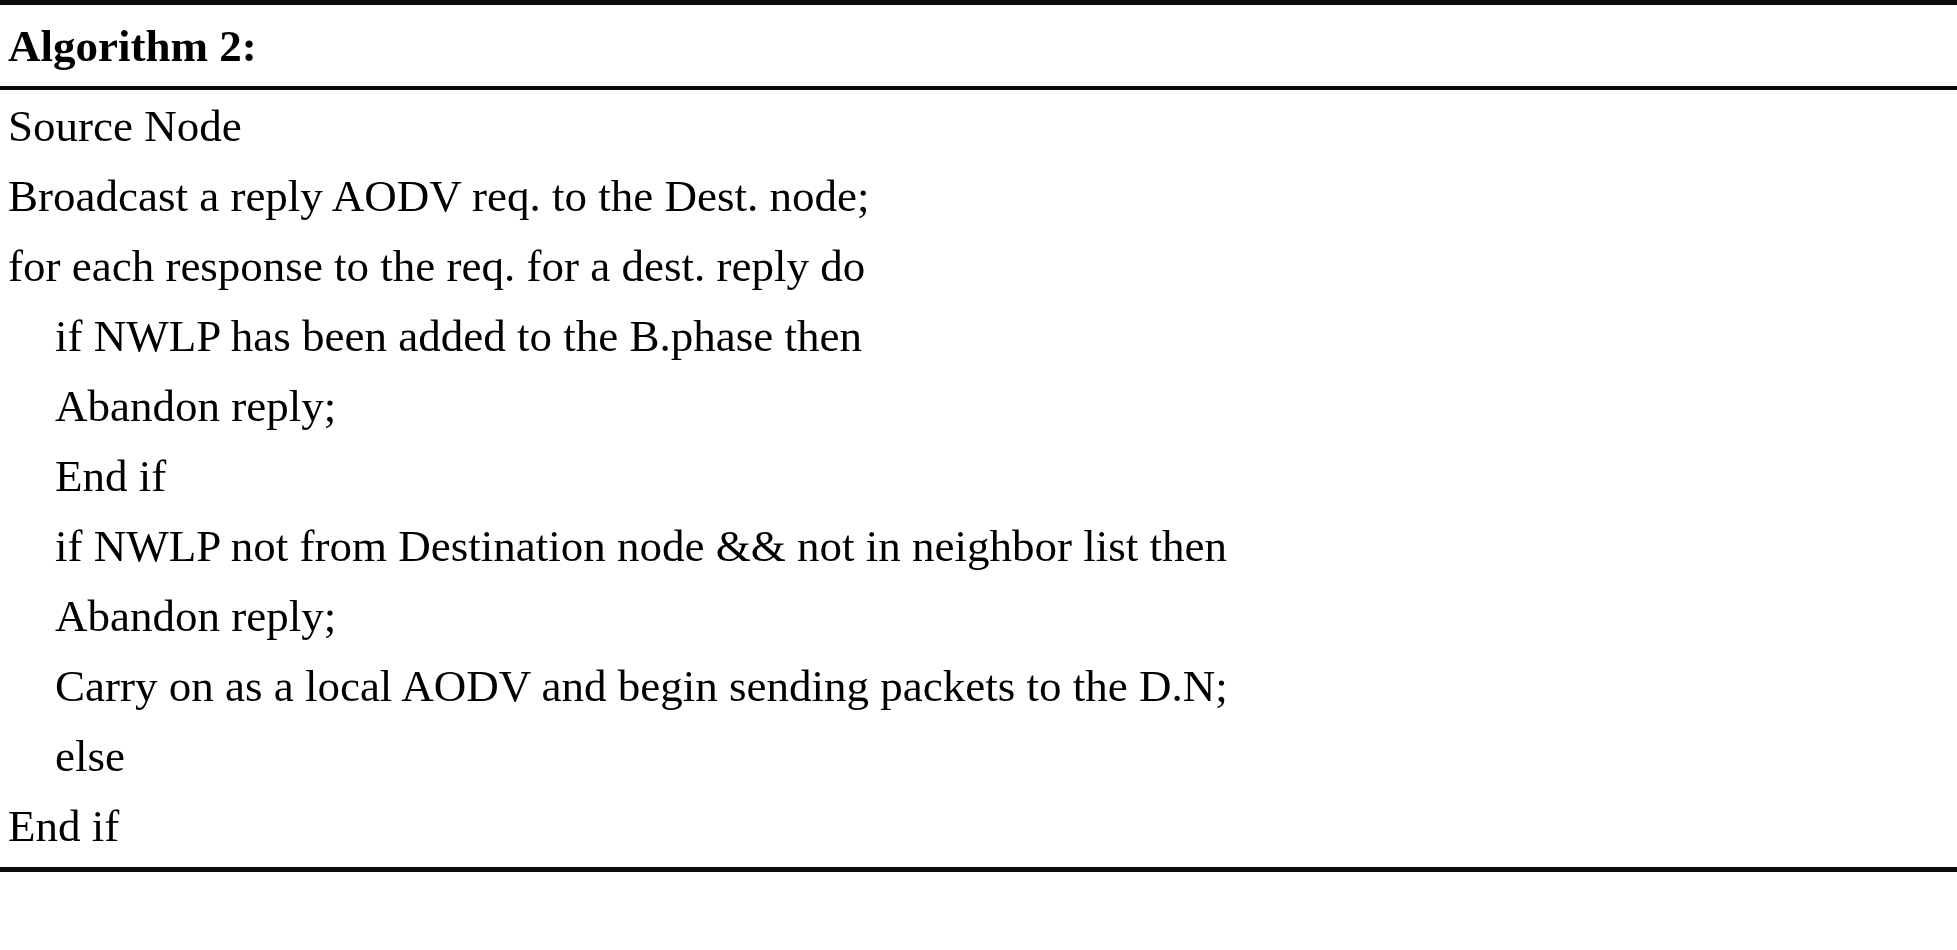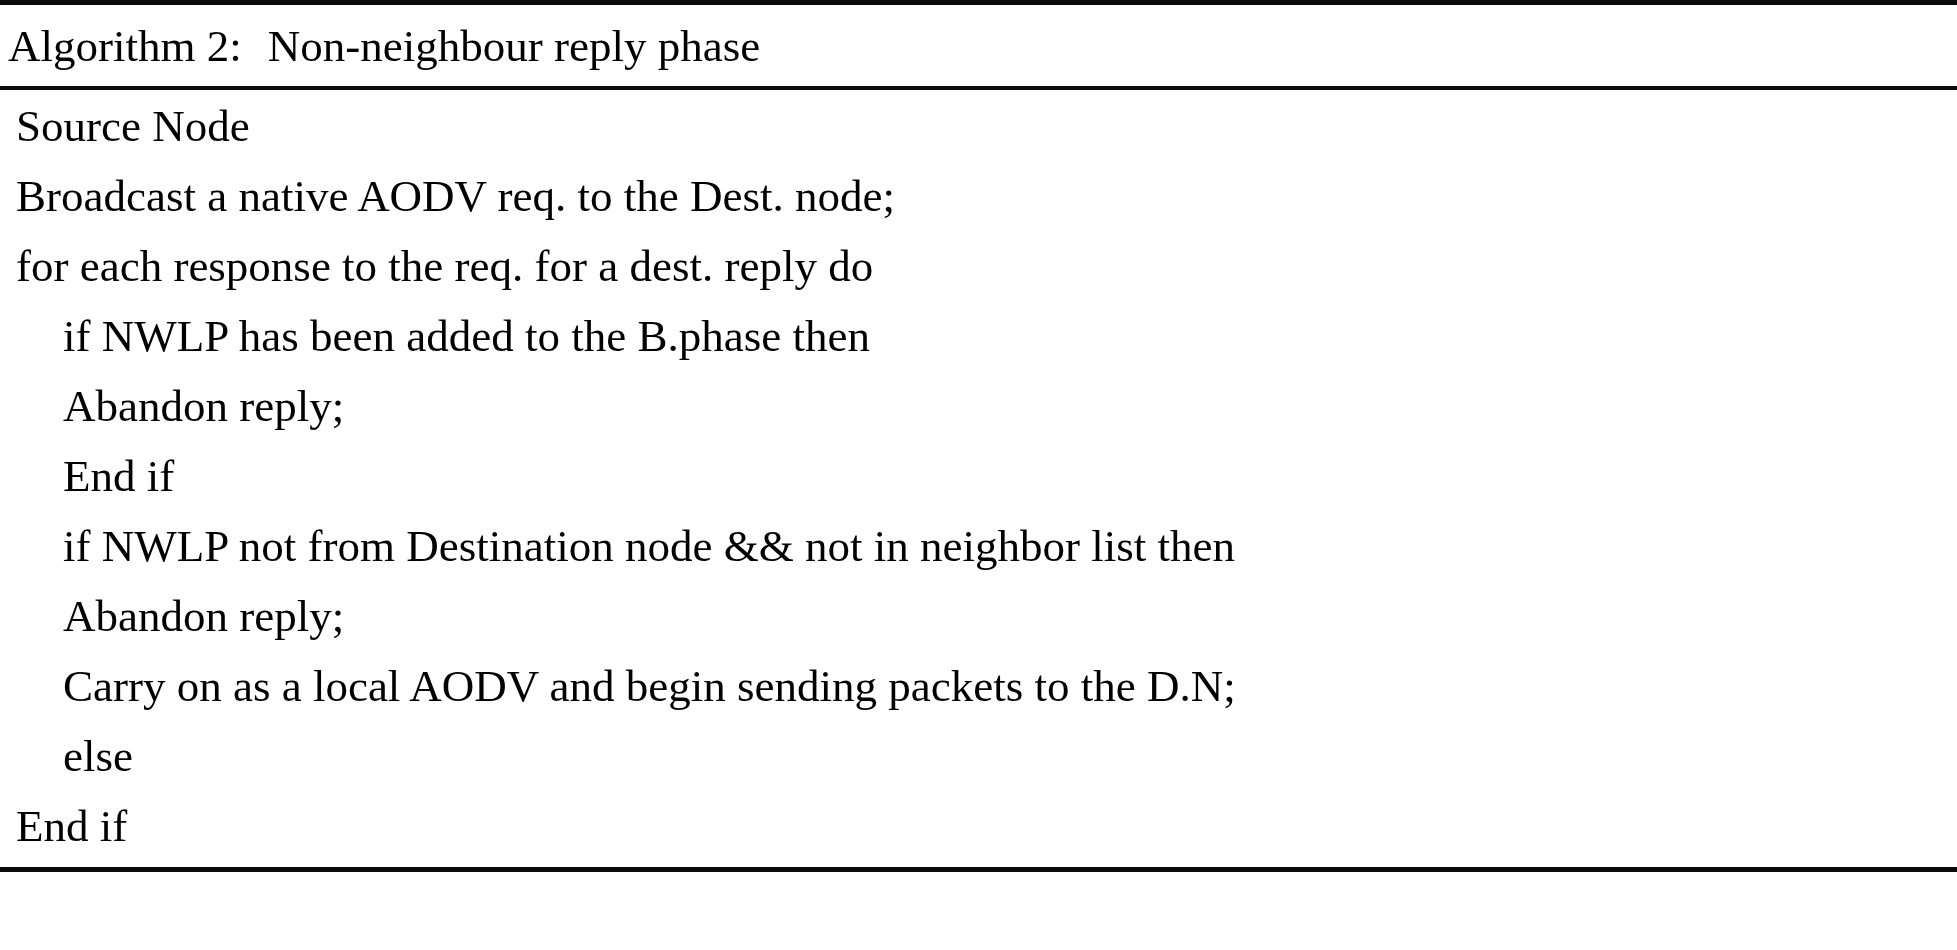--- a/index.html
+++ b/index.html
@@ -22,51 +22,49 @@
   .rule.bottom { height: 5px; margin-top: 6px; }
   .header {
     height: 81px;
     display: flex;
     align-items: center;
     padding-left: 8px;
     font-size: 45px;
     white-space: pre;
   }
   .header .label {
-    font-weight: normal;
-    margin-right: 26px;
+    font-weight: bold;
+    margin-right: 14px;
   }
   .body {
     padding-top: 1px;
   }
   .line {
     height: 70px;
     display: flex;
     align-items: center;
     padding-left: 8px;
     font-size: 45px;
     white-space: pre;
-    margin-left: 8px;
   }
   .line.indent { padding-left: 55px; }
   .b { font-weight: normal; }
 </style>
 </head>
 <body>
 
 <div class="page">
   <div class="rule top"></div>
   <div class="header">
     <span class="label">Algorithm 2:</span>
-    <span>Non-neighbour reply phase</span>
   </div>
   <div class="rule mid"></div>
   <div class="body">
       <div class="line"><span>Source Node</span></div>
-      <div class="line"><span>Broadcast a native AODV req. to the Dest. node;</span></div>
+      <div class="line"><span>Broadcast a reply AODV req. to the Dest. node;</span></div>
       <div class="line"><span class="b">for</span><span> each response to the req. for a dest. reply </span><span class="b">do</span></div>
       <div class="line indent"><span class="b">if</span><span> NWLP has been added to the B.phase </span><span class="b">then</span></div>
       <div class="line indent"><span>Abandon reply;</span></div>
       <div class="line indent"><span class="b">End if</span></div>
       <div class="line indent"><span class="b">if</span><span> NWLP not from Destination node &amp;&amp; not in neighbor list </span><span class="b">then</span></div>
       <div class="line indent"><span>Abandon reply;</span></div>
       <div class="line indent"><span>Carry on as a local AODV and begin sending packets to the D.N;</span></div>
       <div class="line indent"><span>else</span></div>
       <div class="line"><span class="b">End if</span></div>
     </div>

